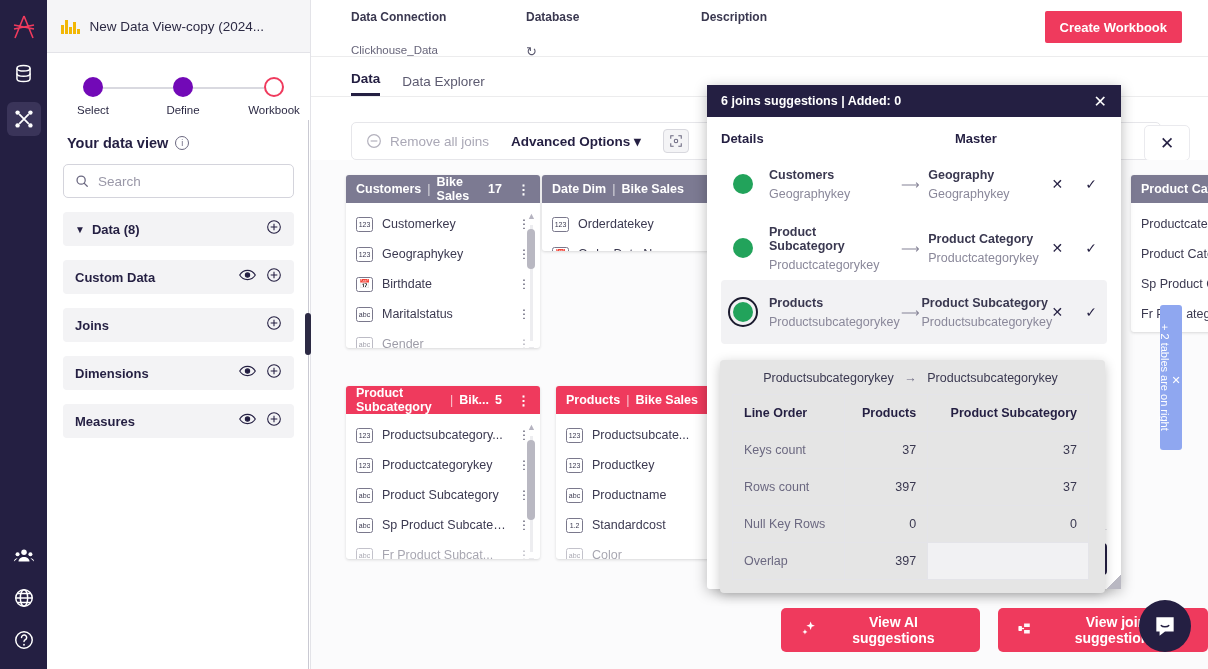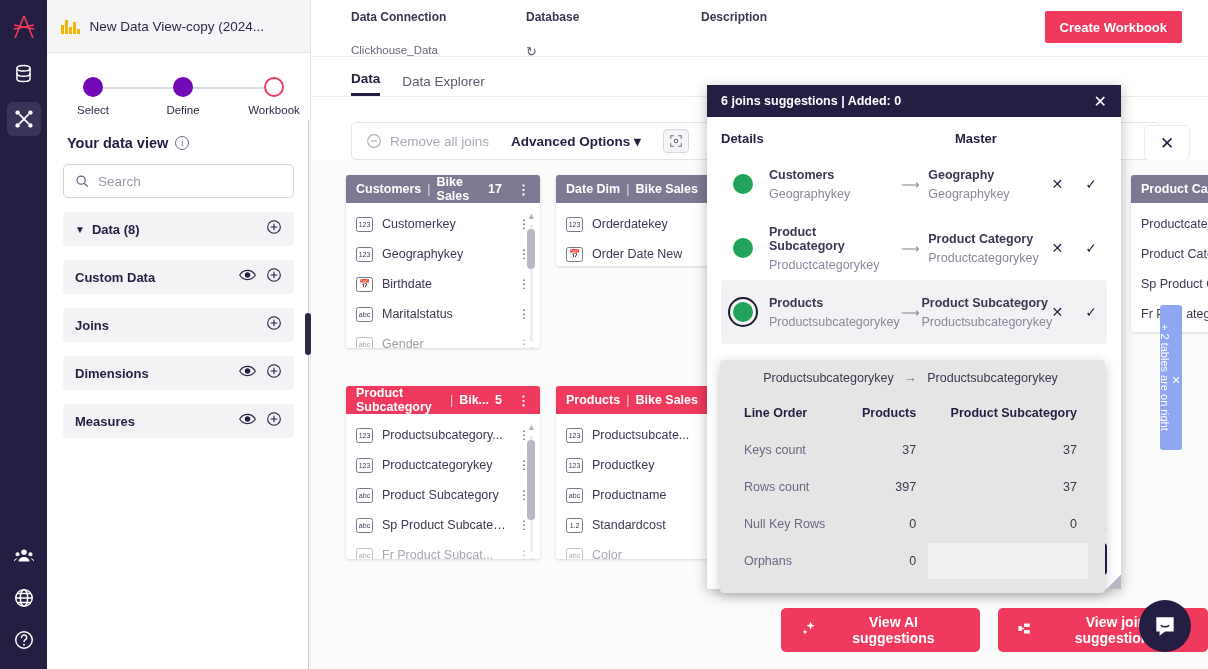--- a/index.html
+++ b/index.html
@@ -480,21 +480,21 @@
           </div>
           <div class="card-sb">
             <div class="ar">▲</div>
             <div class="tr"></div>
             <div class="th" style="top:18px;height:40px"></div>
             <div class="ar" style="position:absolute;bottom:0;left:0;right:0">▼</div>
           </div>
         </div>
       </div>
 
-      <div class="card" style="left:245px; top:15px; width:196px; height:91px;">
+      <div class="card" style="left:231px; top:15px; width:196px; height:76px;">
         <div class="card-hd" style="background:#7c7a92">
           <span>Date Dim</span>
           <span class="sep">|</span>
           <span style="font-weight:bold">Bike Sales</span>
         </div>
         <div class="card-body">
           <div class="fld">
             <span class="ti">123</span>
             <span class="nm">Orderdatekey</span>
           </div>
@@ -760,22 +760,22 @@
               <td class="lbl">Rows count</td>
               <td class="num">397</td>
               <td class="num">37</td>
             </tr>
             <tr>
               <td class="lbl">Null Key Rows</td>
               <td class="num">0</td>
               <td class="num">0</td>
             </tr>
             <tr>
-              <td class="lbl">Orphans</td>
-              <td class="num">0</td>
+              <td class="lbl">Overlap</td>
+              <td class="num">397</td>
               <td class="blank"></td>
             </tr>
           </tbody>
         </table>
       </div>
 
       <div class="resize-grip"></div>
     </div>
   </div>
 

